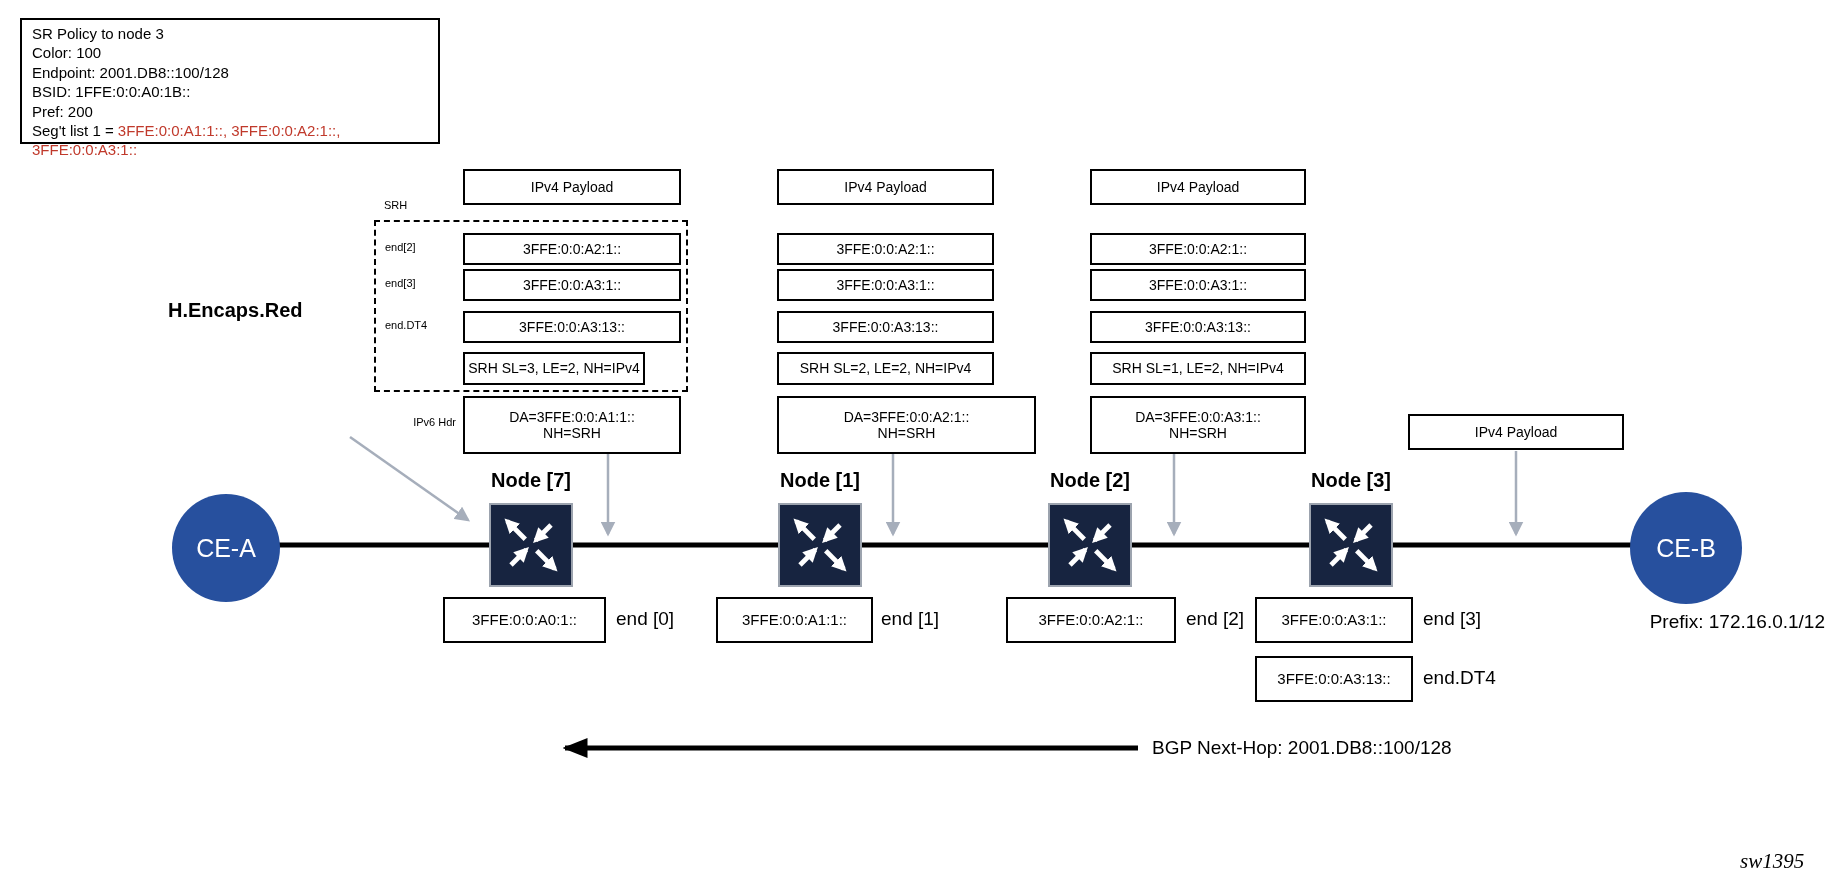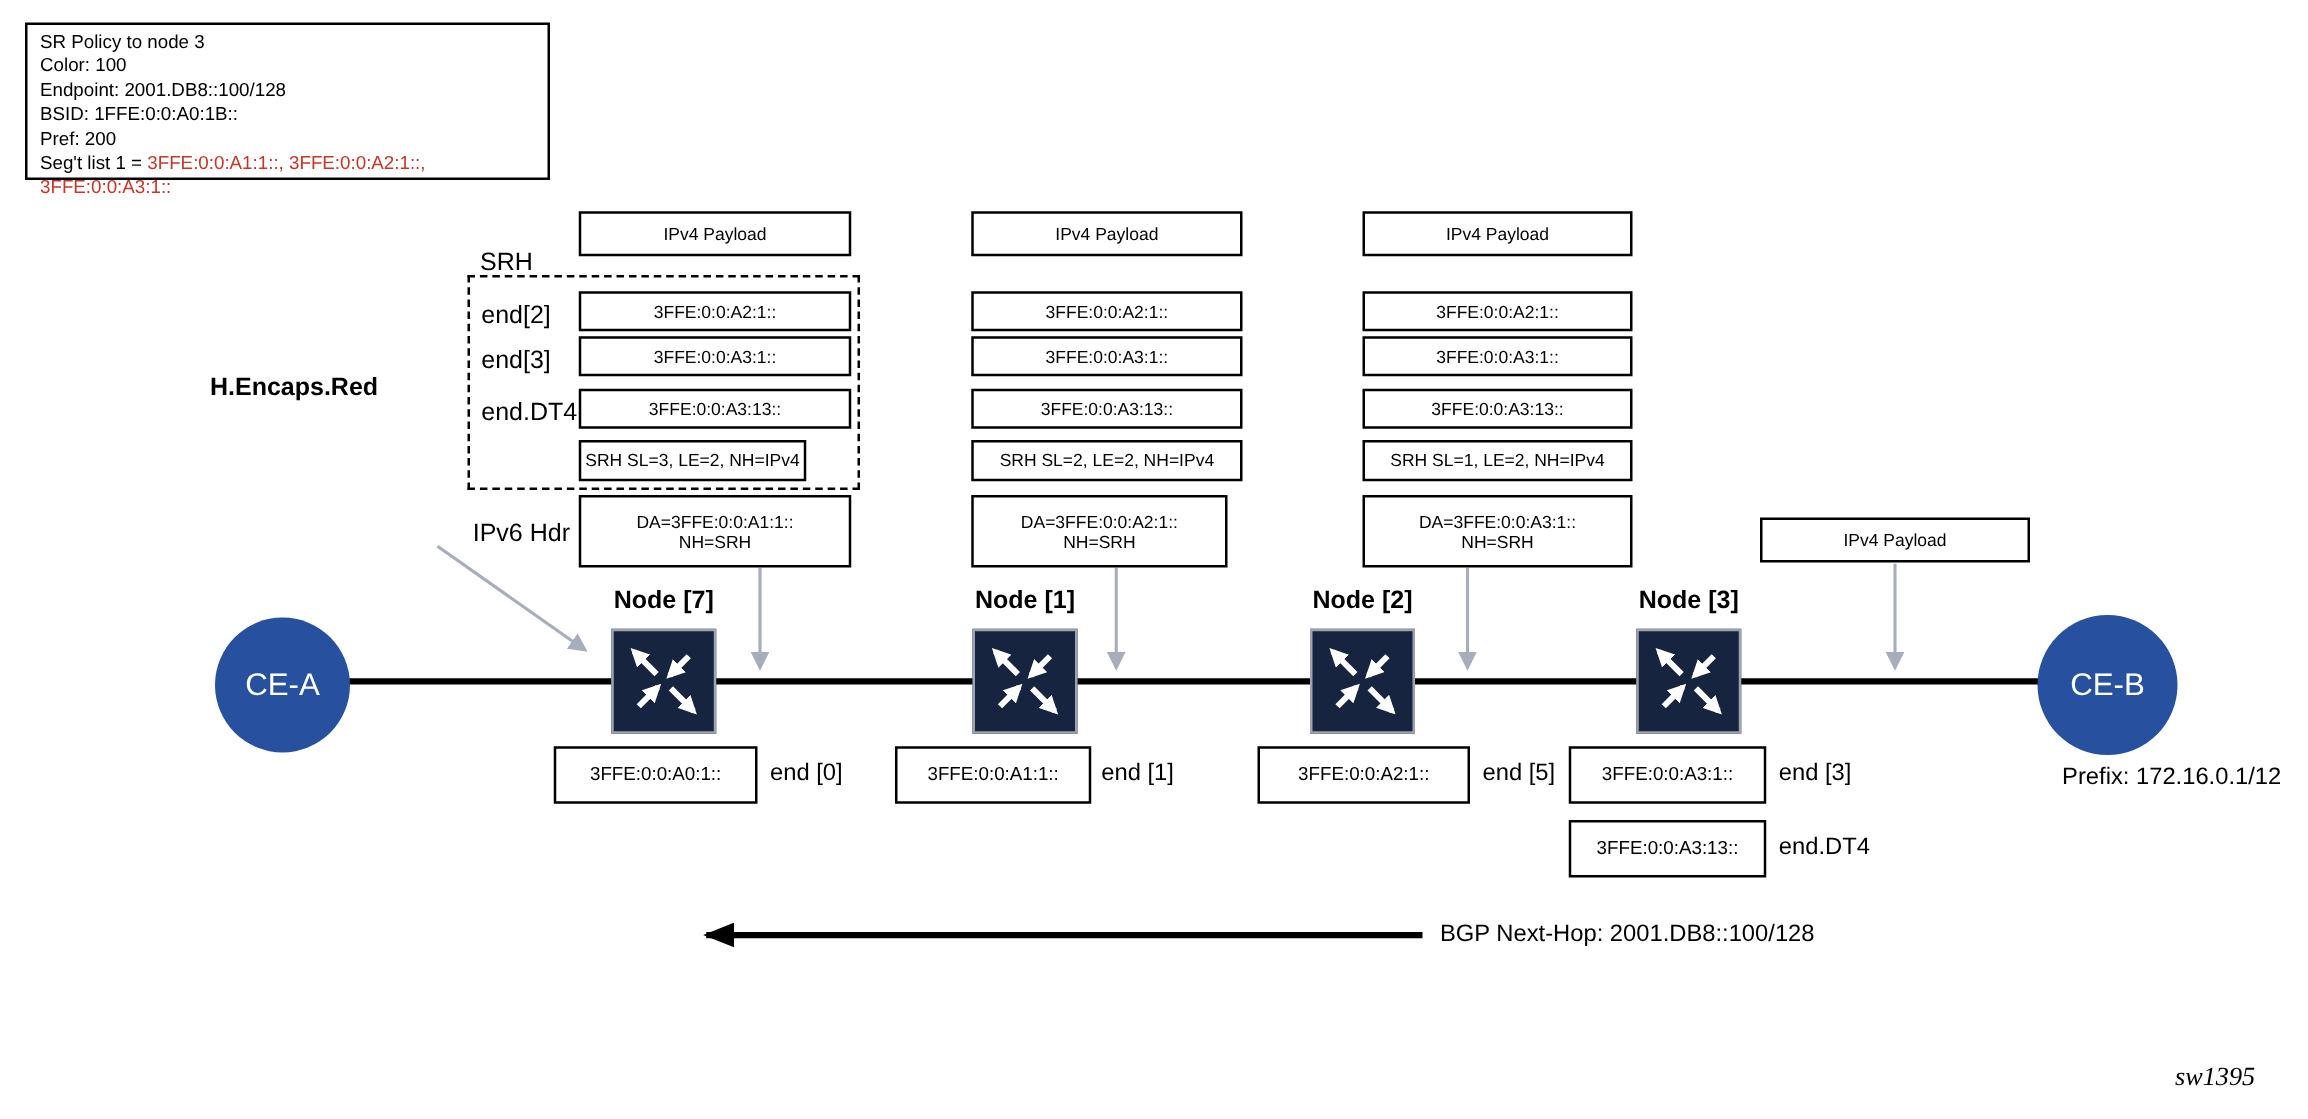--- a/index.html
+++ b/index.html
@@ -16,21 +16,21 @@
   .sidbox{font-size:15px;}
   .dashed{
     position:absolute;border:2px dashed #000;box-sizing:border-box;background:transparent;
   }
   .policy{
     position:absolute;left:20px;top:18px;width:420px;height:126px;
     border:2px solid #000;box-sizing:border-box;padding:4px 10px;
     font-size:15px;line-height:19.4px;background:#fff;
   }
   .red{color:var(--red,#C0392B);}
-  .lbl{position:absolute;font-size:20px;white-space:nowrap;}
+  .lbl{position:absolute;font-size:11px;white-space:nowrap;}
   .nodetitle{
     position:absolute;width:160px;top:469px;text-align:center;
     font-size:20px;font-weight:bold;white-space:nowrap;
   }
   .nodesq{
     position:absolute;top:503px;width:84px;height:84px;
     background:var(--node,#172440);border:2px solid #9CA3AE;box-sizing:border-box;
   }
   .ce{
     position:absolute;border-radius:50%;background:var(--ce,#27509E);
@@ -102,21 +102,21 @@
   <div class="box" style="left:463px;top:396px;width:218px;height:58px;flex-direction:column;">
     <div>DA=3FFE:0:0:A1:1::</div>
     <div>NH=SRH</div>
   </div>
 
   <div class="box" style="left:777px;top:169px;width:217px;height:36px;">IPv4 Payload</div>
   <div class="box" style="left:777px;top:233px;width:217px;height:32px;">3FFE:0:0:A2:1::</div>
   <div class="box" style="left:777px;top:269px;width:217px;height:32px;">3FFE:0:0:A3:1::</div>
   <div class="box" style="left:777px;top:311px;width:217px;height:32px;">3FFE:0:0:A3:13::</div>
   <div class="box" style="left:777px;top:352px;width:217px;height:33px;">SRH SL=2, LE=2, NH=IPv4</div>
-  <div class="box" style="left:777px;top:396px;width:205px;height:58px;flex-direction:column;">
+  <div class="box" style="left:777px;top:396px;width:259px;height:58px;flex-direction:column;">
     <div>DA=3FFE:0:0:A2:1::</div>
     <div>NH=SRH</div>
   </div>
 
   <div class="box" style="left:1090px;top:169px;width:216px;height:36px;">IPv4 Payload</div>
   <div class="box" style="left:1090px;top:233px;width:216px;height:32px;">3FFE:0:0:A2:1::</div>
   <div class="box" style="left:1090px;top:269px;width:216px;height:32px;">3FFE:0:0:A3:1::</div>
   <div class="box" style="left:1090px;top:311px;width:216px;height:32px;">3FFE:0:0:A3:13::</div>
   <div class="box" style="left:1090px;top:352px;width:216px;height:33px;">SRH SL=1, LE=2, NH=IPv4</div>
   <div class="box" style="left:1090px;top:396px;width:216px;height:58px;flex-direction:column;">
@@ -168,21 +168,21 @@
   <div class="ce" style="left:172px;top:494px;width:108px;height:108px;">CE-A</div>
   <div class="bigtext" style="left:1575px;top:611px;width:250px;text-align:right;">Prefix: 172.16.0.1/12</div>
 
   <div class="box sidbox" style="left:443px;top:597px;width:163px;height:46px;">3FFE:0:0:A0:1::</div>
   <div class="endlbl" style="left:616px;top:608px;">end [0]</div>
 
   <div class="box sidbox" style="left:716px;top:597px;width:157px;height:46px;">3FFE:0:0:A1:1::</div>
   <div class="endlbl" style="left:881px;top:608px;">end [1]</div>
 
   <div class="box sidbox" style="left:1006px;top:597px;width:170px;height:46px;">3FFE:0:0:A2:1::</div>
-  <div class="endlbl" style="left:1186px;top:608px;">end [5]</div>
+  <div class="endlbl" style="left:1186px;top:608px;">end [2]</div>
 
   <div class="box sidbox" style="left:1255px;top:597px;width:158px;height:46px;">3FFE:0:0:A3:1::</div>
   <div class="endlbl" style="left:1423px;top:608px;">end [3]</div>
 
   <div class="box sidbox" style="left:1255px;top:656px;width:158px;height:46px;">3FFE:0:0:A3:13::</div>
   <div class="endlbl" style="left:1423px;top:667px;">end.DT4</div>
 
   <div class="bigtext" style="left:1152px;top:737px;">BGP Next-Hop: 2001.DB8::100/128</div>
 
   <div class="wm">sw1395</div>

